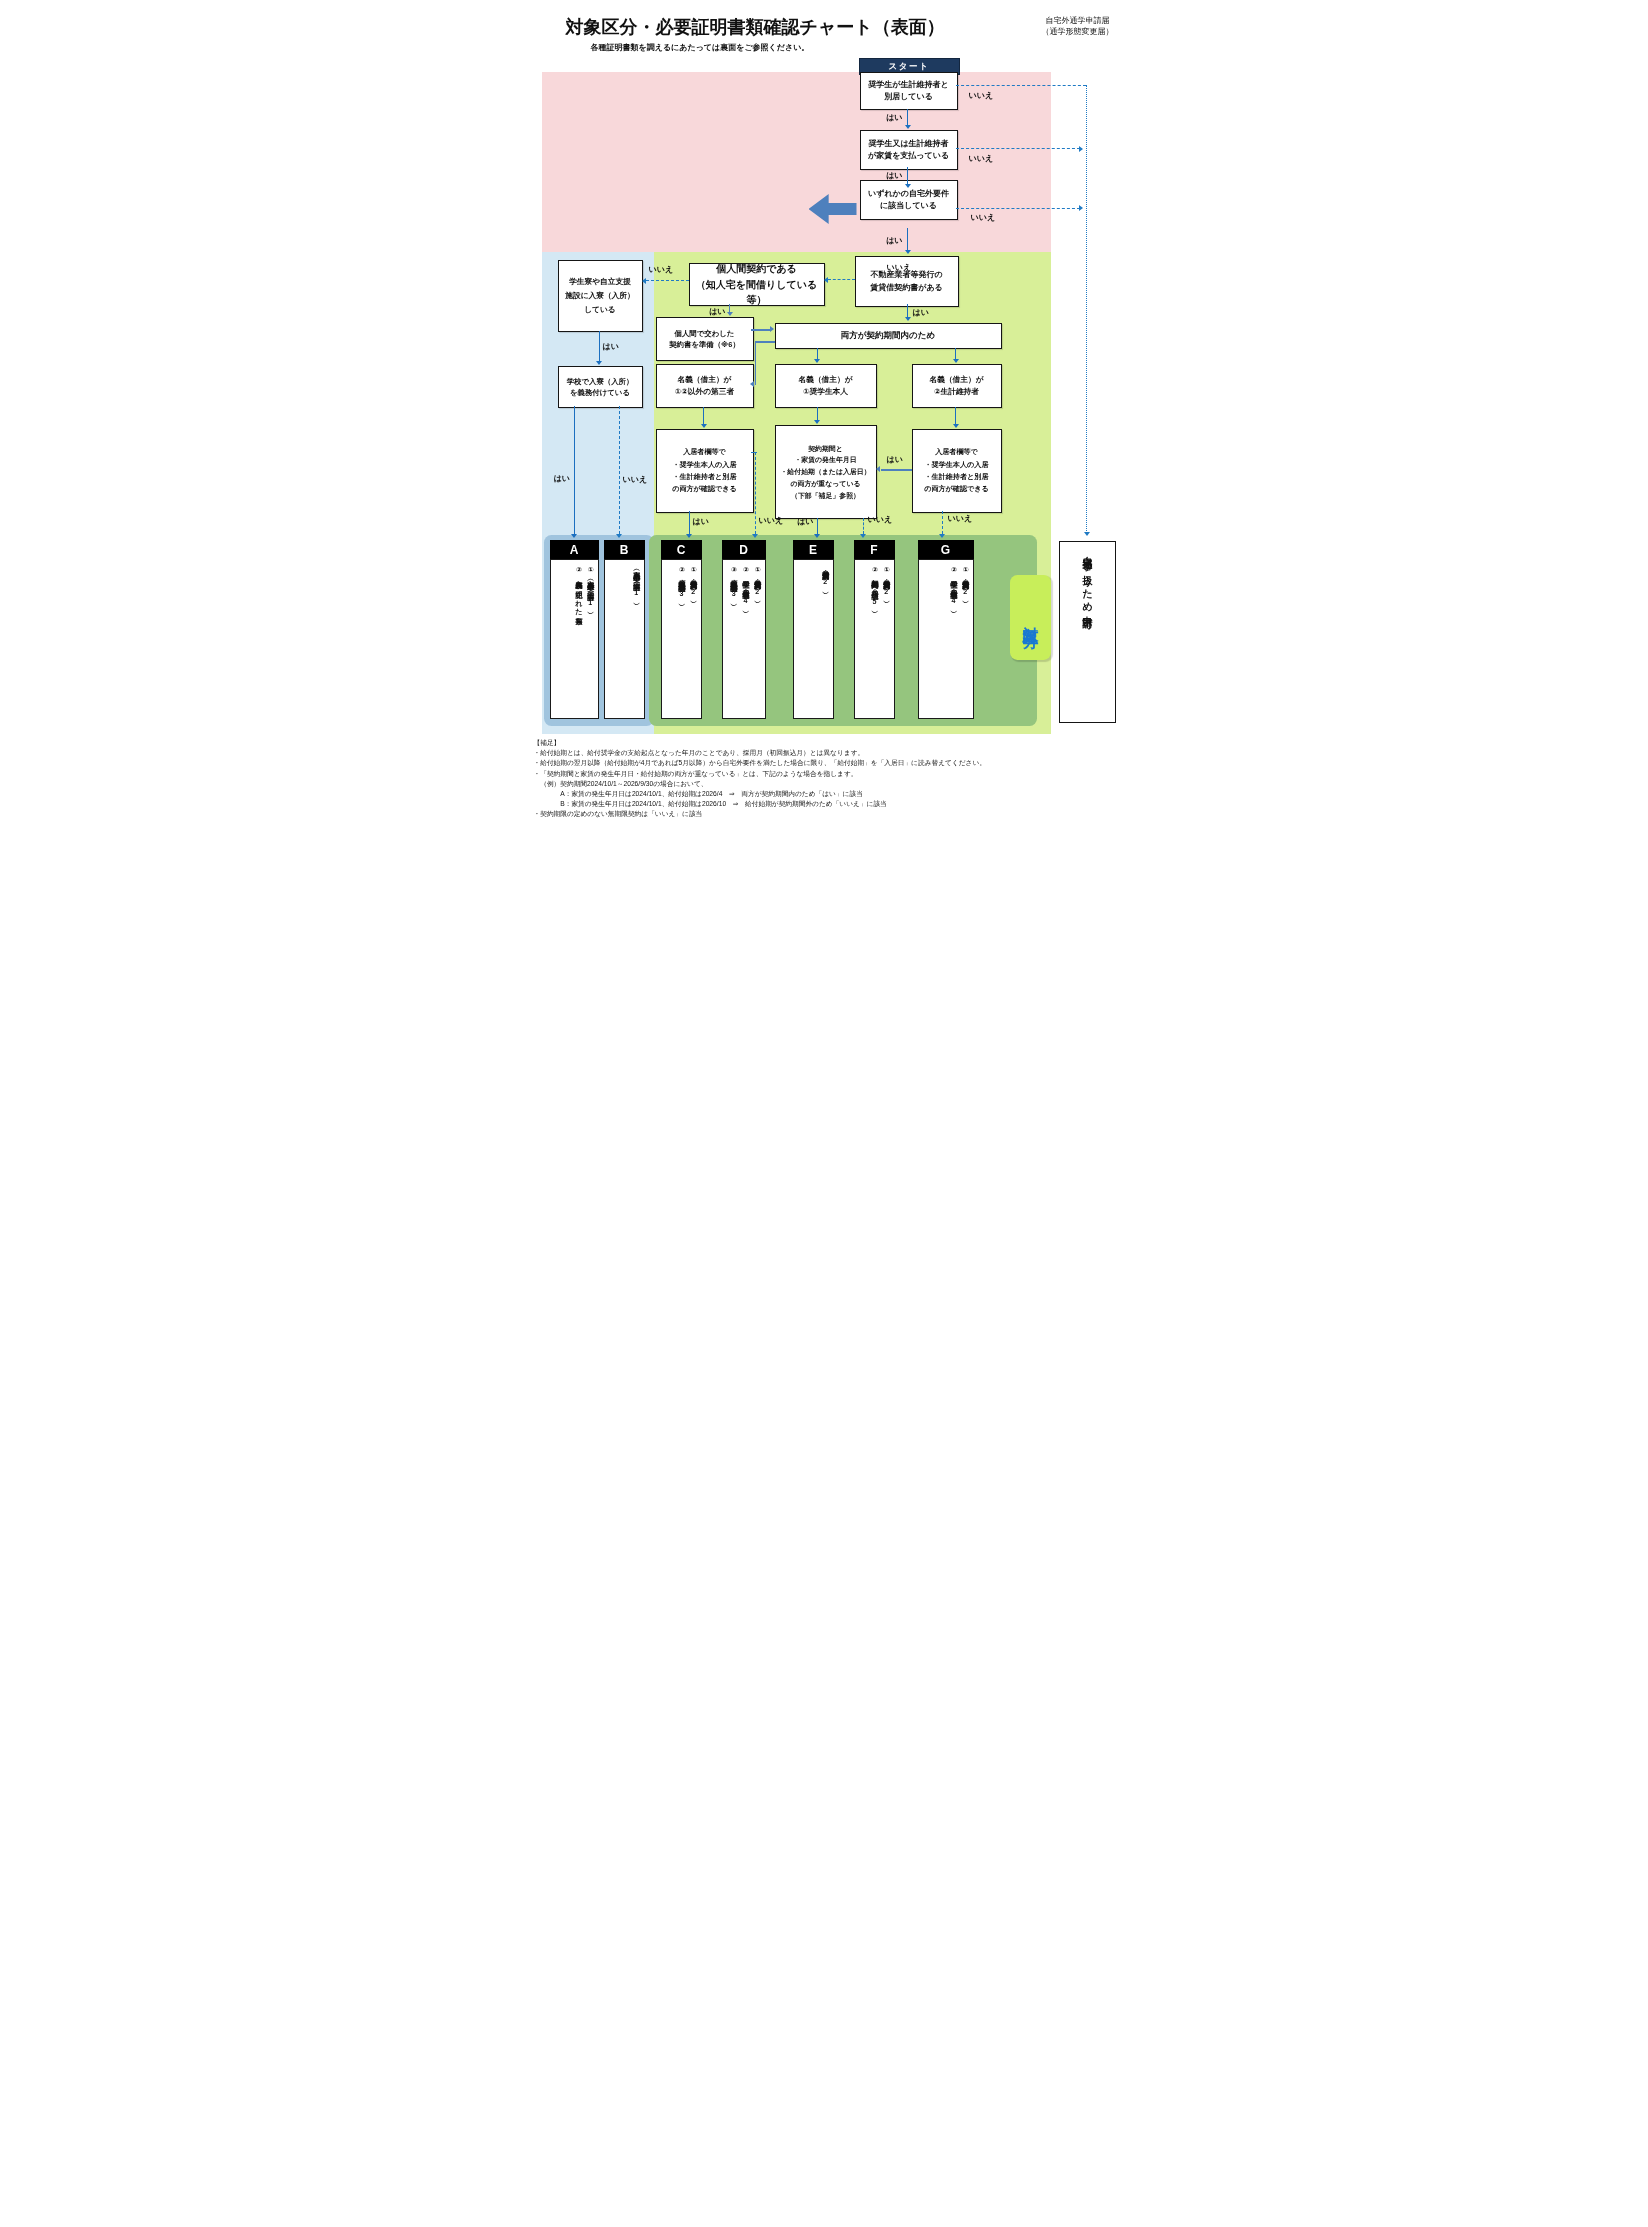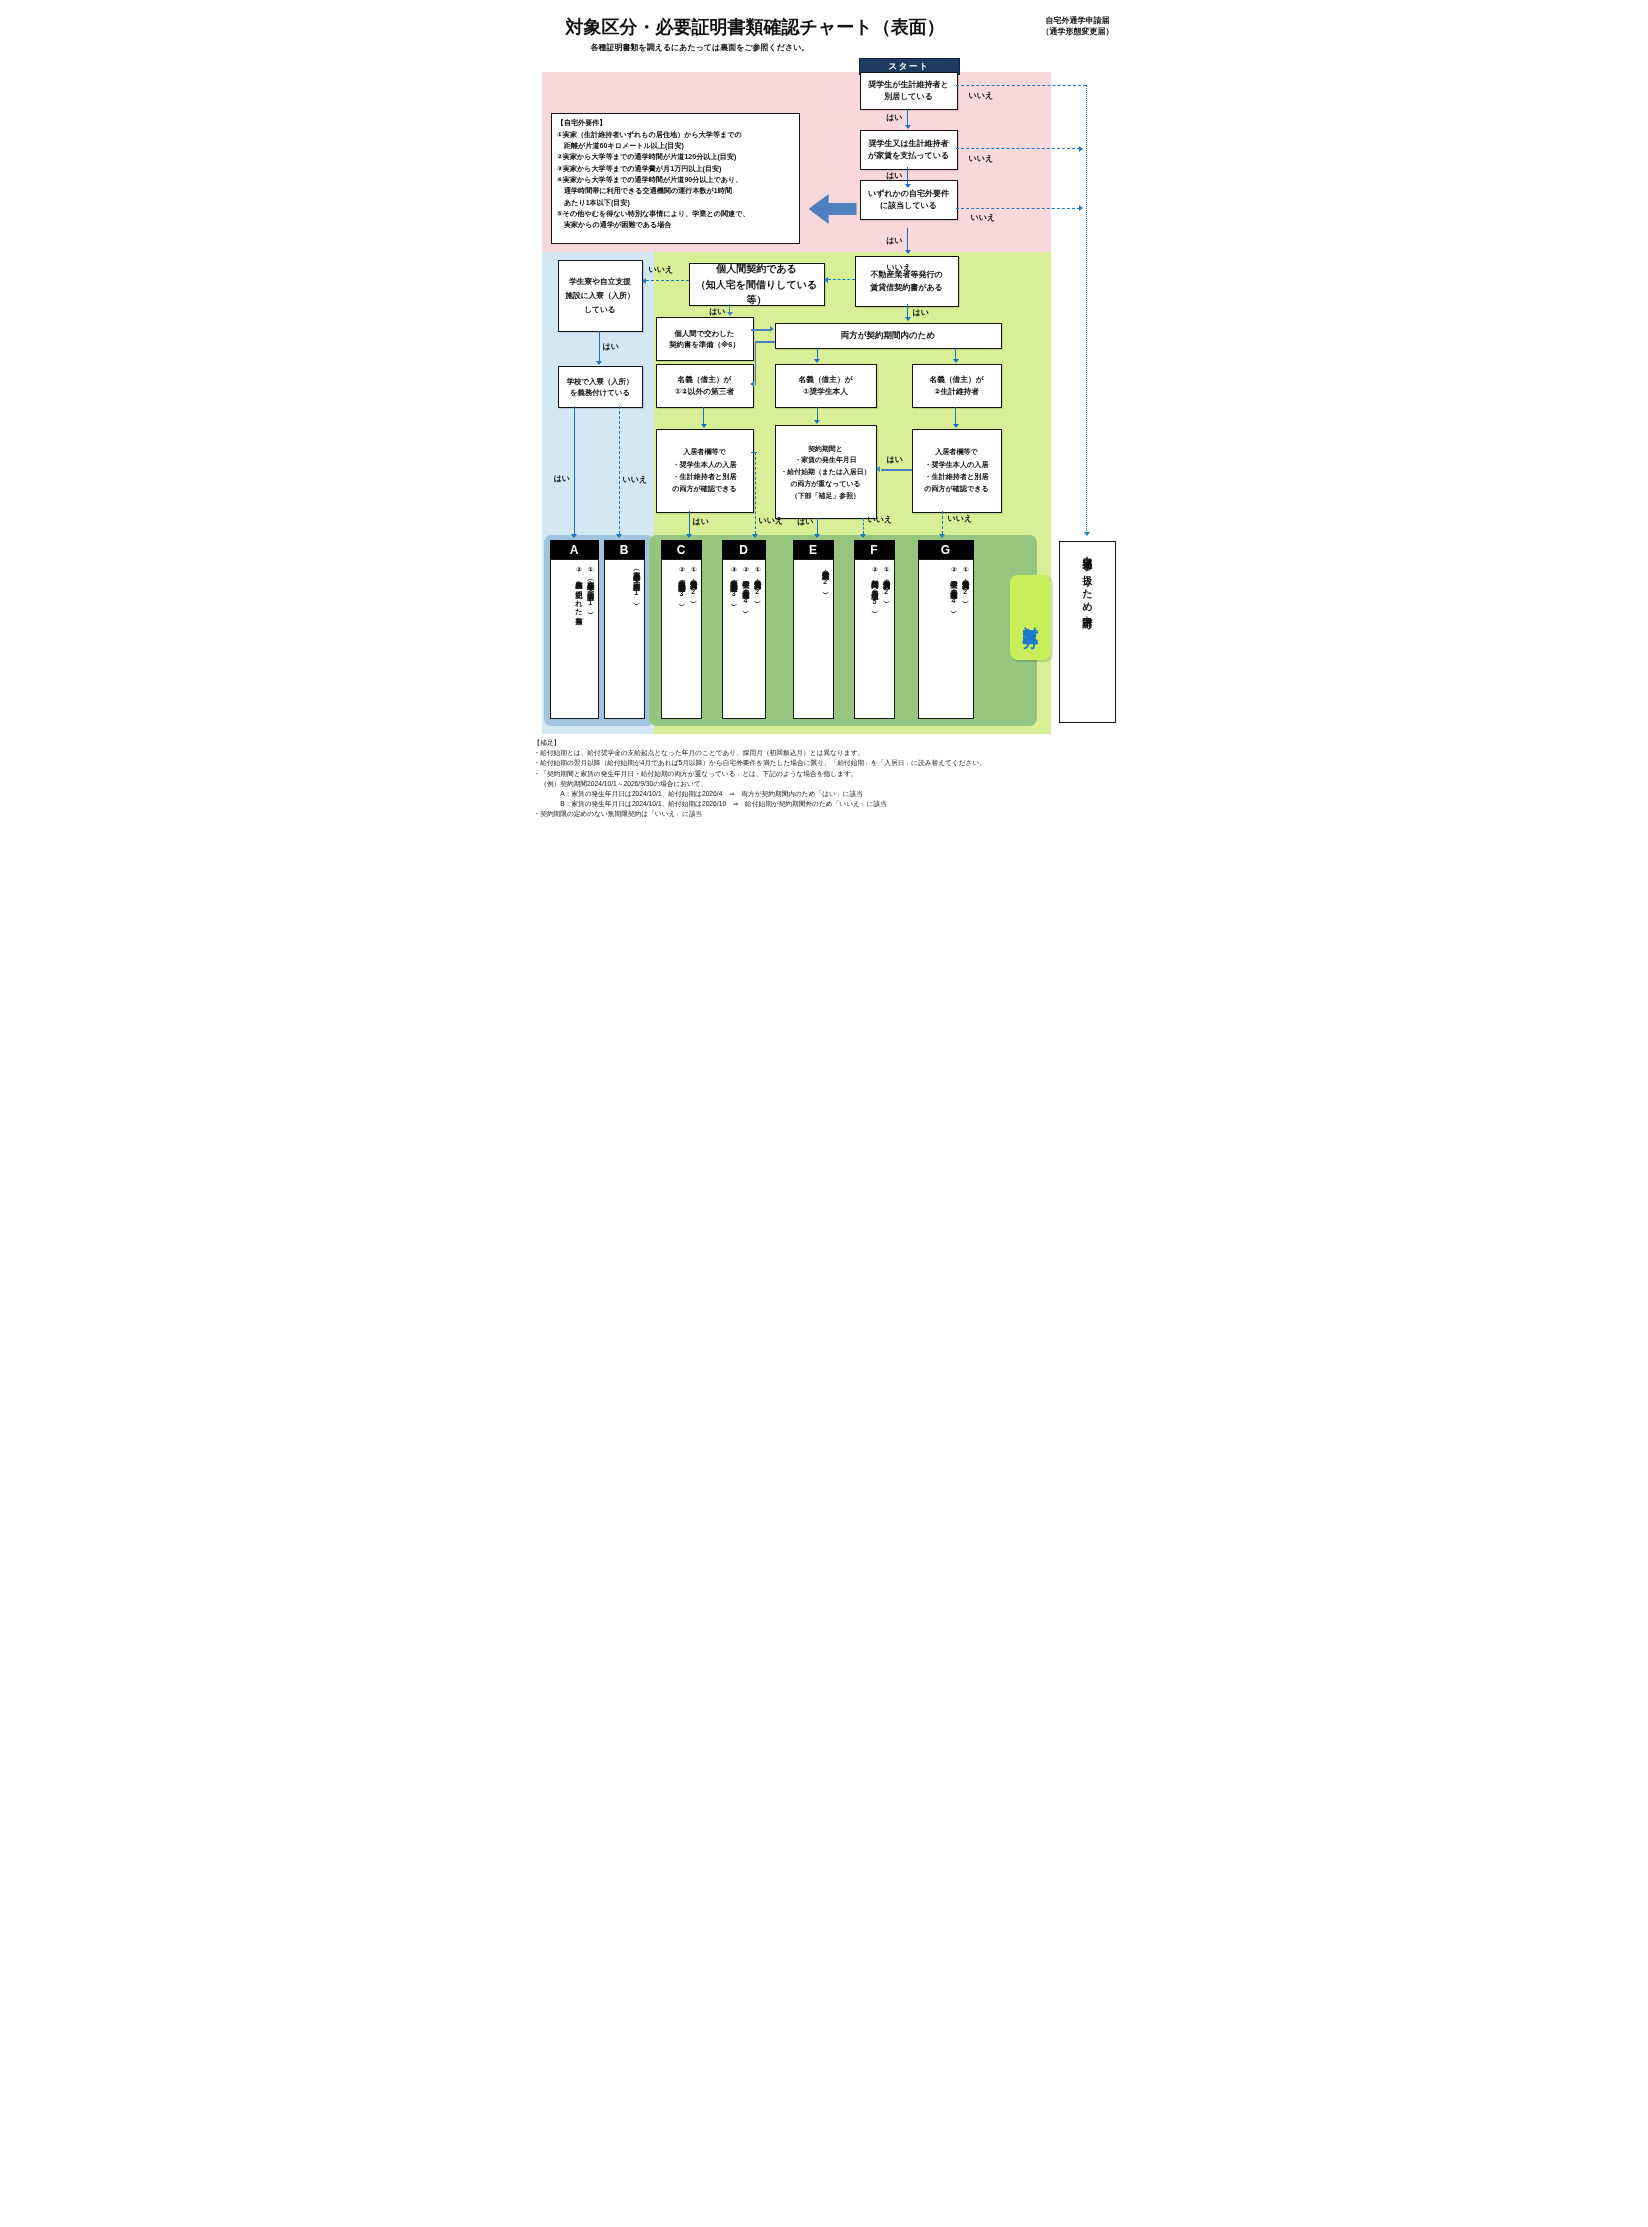--- a/index.html
+++ b/index.html
@@ -51,42 +51,32 @@
 <div class="canvas">
 
   <div class="region pink" style="left:23px;top:72px;width:509px;height:180px;"></div>
   <div class="region lblue" style="left:23px;top:252px;width:113px;height:482px;"></div>
   <div class="region ygreen" style="left:135px;top:252px;width:397px;height:482px;"></div>
   <div class="panel panel-blue" style="left:25px;top:535px;width:110px;height:191px;"></div>
   <div class="panel panel-green" style="left:130px;top:535px;width:388px;height:191px;"></div>
 
   <div class="ttl" style="left:47px;top:15px;font-size:18px;">対象区分・必要証明書類確認チャート（表面）</div>
   <div class="ttl" style="left:72px;top:42px;font-size:8px;">各種証明書類を調えるにあたっては裏面をご参照ください。</div>
-  <div class="ttl" style="left:511px;top:16px;width:96px;font-size:8px;font-weight:700;text-align:center;line-height:1.35;">自宅外通学申請届
+  <div class="ttl" style="left:511px;top:16px;width:96px;font-size:8px;font-weight:400;text-align:center;line-height:1.35;">自宅外通学申請届
 （通学形態変更届）</div>
 
   <div class="startbox" style="left:340px;top:58px;width:99px;height:15.3px;font-size:8.5px;">
       <span>スタート</span>
     </div>
   <div class="node" style="left:341px;top:72px;width:96px;height:36px;font-size:8px;">奨学生が生計維持者と
 別居している</div>
   <div class="node" style="left:341px;top:130px;width:96px;height:38px;font-size:8px;">奨学生又は生計維持者
 が家賃を支払っている</div>
   <div class="node" style="left:341px;top:180px;width:96px;height:38px;font-size:8px;">いずれかの自宅外要件
 に該当している</div>
-  <div class="req" style="left:32px;top:113px;width:249px;height:131px;font-size:7.1px;">【自宅外要件】
-①実家（生計維持者いずれもの居住地）から大学等までの
-　距離が片道60キロメートル以上(目安)
-②実家から大学等までの通学時間が片道120分以上(目安)
-③実家から大学等までの通学費が月1万円以上(目安)
-④実家から大学等までの通学時間が片道90分以上であり、
-　通学時間帯に利用できる交通機関の運行本数が1時間
-　あたり1本以下(目安)
-⑤その他やむを得ない特別な事情により、学業との関連で、
-　実家からの通学が困難である場合</div>
   <div class="bigarrow" style="left:290px;top:194px;width:48px;height:30px;"></div>
 
   <div class="node" style="left:39px;top:260px;width:83px;height:70px;font-size:7.7px;line-height:1.8;">学生寮や自立支援
 施設に入寮（入所）
 している</div>
   <div class="node" style="left:170px;top:263px;width:134px;height:41px;font-size:10px;">個人間契約である
 （知人宅を間借りしている等）</div>
   <div class="node" style="left:336px;top:256px;width:102px;height:49px;font-size:8px;">不動産業者等発行の
 賃貸借契約書がある</div>
   <div class="node" style="left:137px;top:317px;width:96px;height:42px;font-size:7.4px;">個人間で交わした

